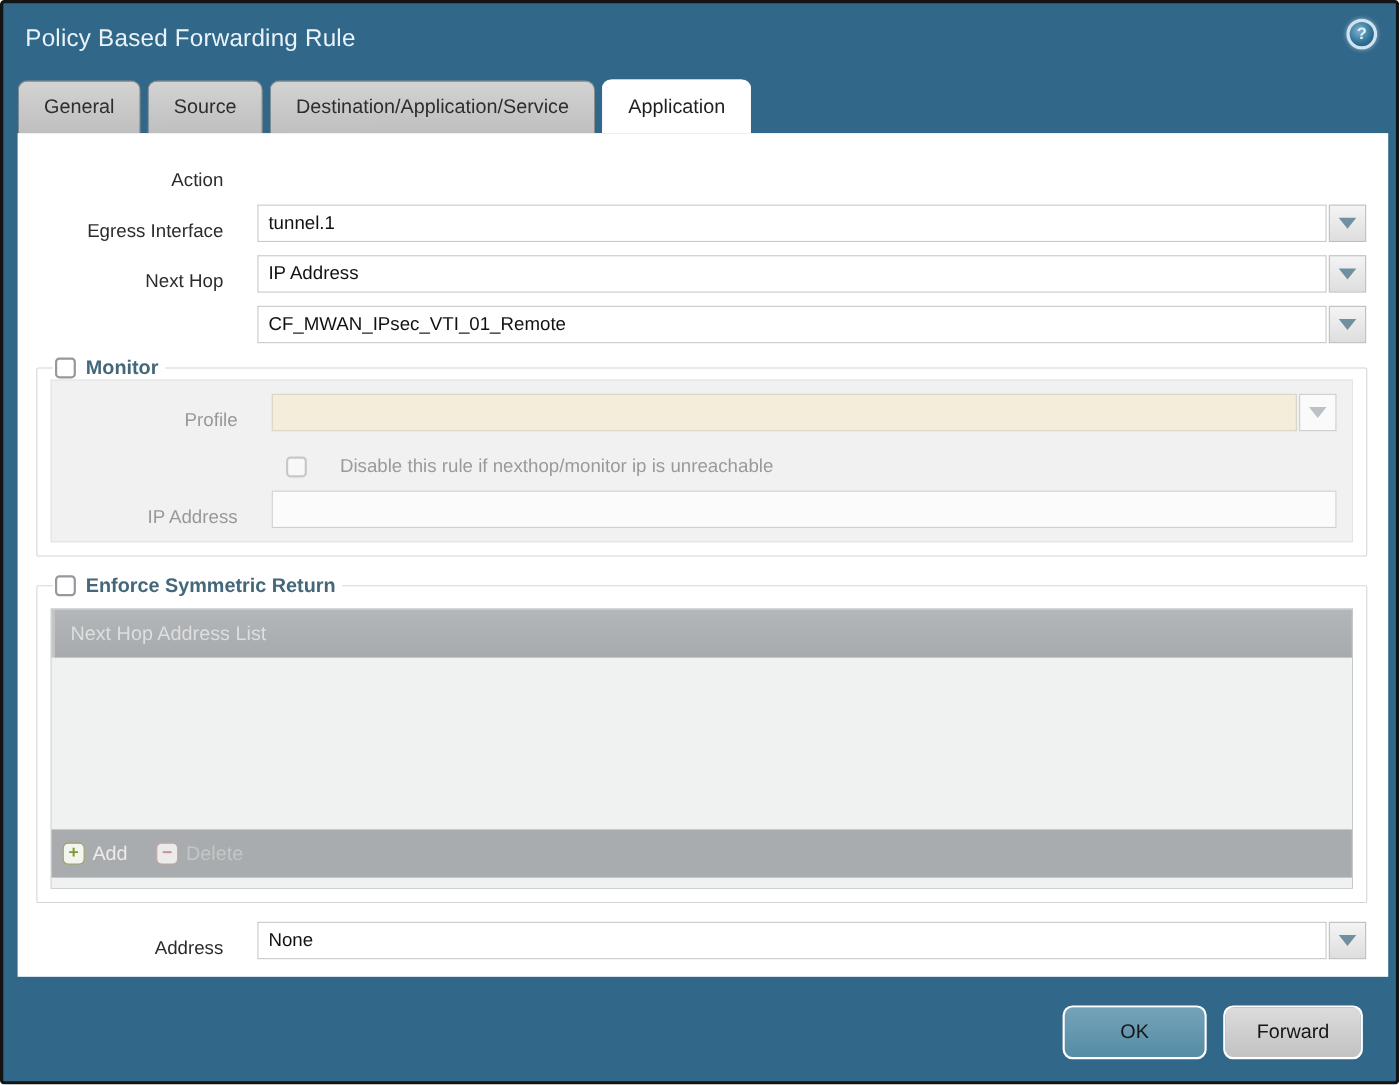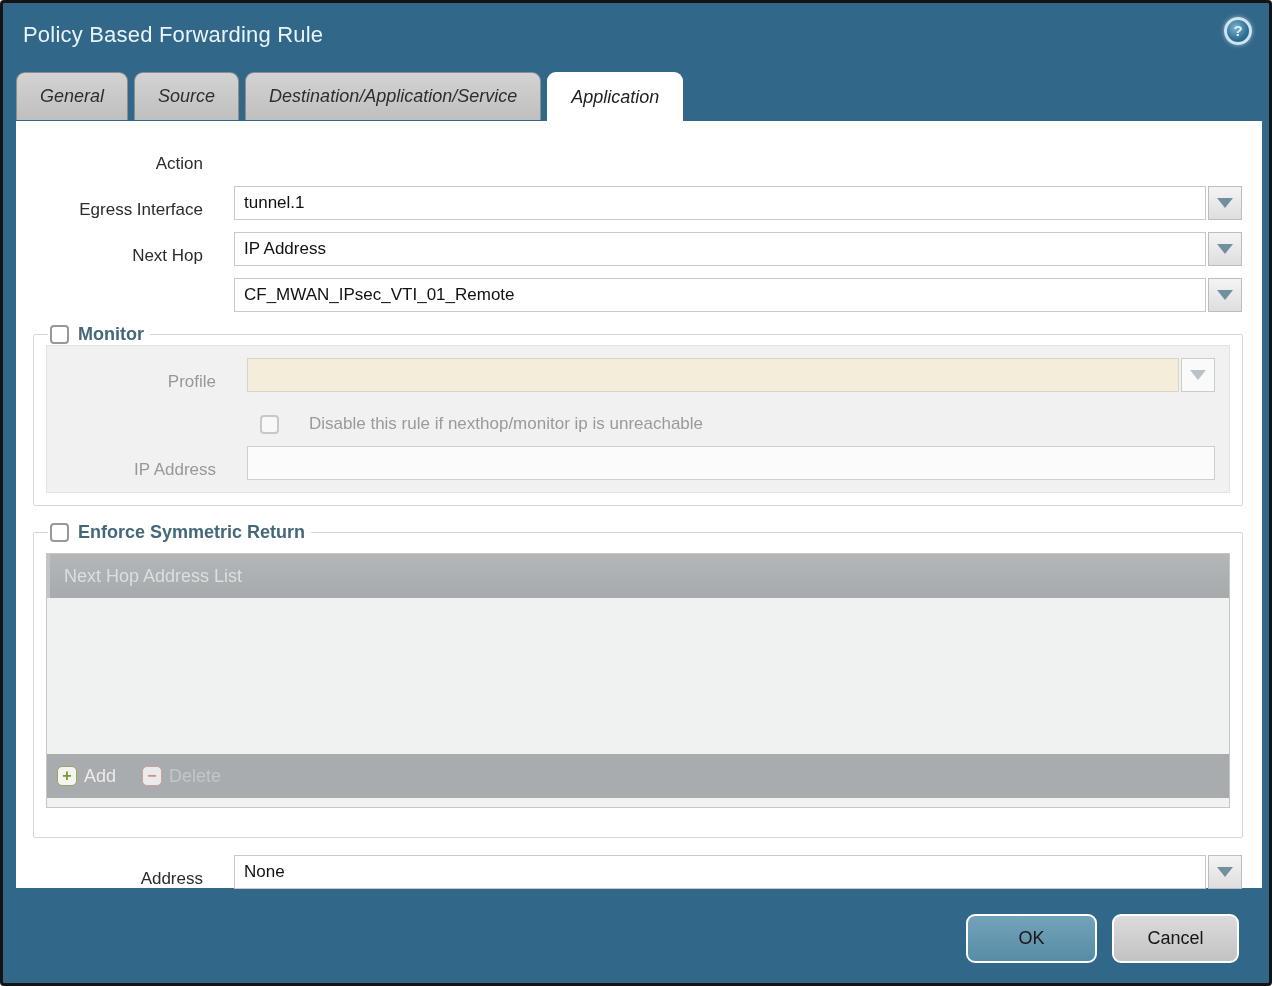--- a/index.html
+++ b/index.html
@@ -22,21 +22,21 @@
     position:absolute; right:17px; top:14px;
     width:28px; height:28px; border-radius:50%;
     background:radial-gradient(circle at 40% 35%, #7fb3d0 0%, #2e6f93 60%, #1d5578 100%);
     border:3px solid #cfe4f0;
     box-shadow:0 0 4px rgba(255,255,255,.5);
     color:#dff0fa; font-size:15px; font-weight:bold;
     text-align:center; line-height:22px; cursor:pointer;
   }
 
   
-  .tabs { position:absolute; top:69px; left:13px; height:49px; display:flex; align-items:flex-start;font-style:italic; }
+  .tabs { position:absolute; top:69px; left:13px; height:49px; display:flex; align-items:center; }
   .tab {
     height:48px; padding:0 23px; margin-right:6px;
     background:linear-gradient(#d3d3d3,#bfbfbf);
     border:1px solid #8e8e8e; border-bottom:none;
     border-radius:9px 9px 0 0;
     font-size:18px; color:#2e2e2e;
     display:flex; align-items:center; cursor:pointer;
   }
   .tab.active {
     background:#ffffff; border-color:#ffffff; height:49px;
@@ -97,21 +97,21 @@
   .combo-btn.disabled { background:#fafafa; border-color:#cccccc; cursor:default; }
   .combo-btn.disabled .caret { border-top-color:#b9c2c9; }
   .input-disabled {
     flex:1; height:34px; background:#fbfbfb; border:1px solid #cfcfcf;
   }
   .checkbox-row { height:30px; margin:10px 0 12px 0; }
   .checkbox-row .spacer { width:195px; flex:none; }
   .disable-text { font-size:17px; color:#9a9a9a; margin-left:12px; }
 
   
-  .nh-table { margin:10px 0 17px 0; border:1px solid #c4c6c7; }
+  .nh-table { margin:10px 0 0 0; border:1px solid #c4c6c7; }
   .nh-thead {
     height:44px; background:linear-gradient(#b3b7b9,#a6aaac);
     border-left:3px solid #c2c5c6;
     color:#dcdedf; font-size:18px; line-height:44px; padding-left:14px;
   }
   .nh-tbody { height:156px; background:#f0f1f1; }
   .nh-tfoot {
     height:44px; background:#a8acae; display:flex; align-items:center; padding-left:10px;
   }
   .nh-strip { height:9px; background:#f0f1f1; }
@@ -253,16 +253,16 @@
         <div class="combo-btn">
           <span class="caret"></span>
         </div>
       </div>
     </div>
 
   </div>
 
   <div class="footer-btns">
     <button class="btn btn-ok">OK</button>
-    <button class="btn btn-cancel">Cancel</button>
+    <button class="btn btn-cancel">Forward</button>
   </div>
 
 </div>
 
 </body></html>

